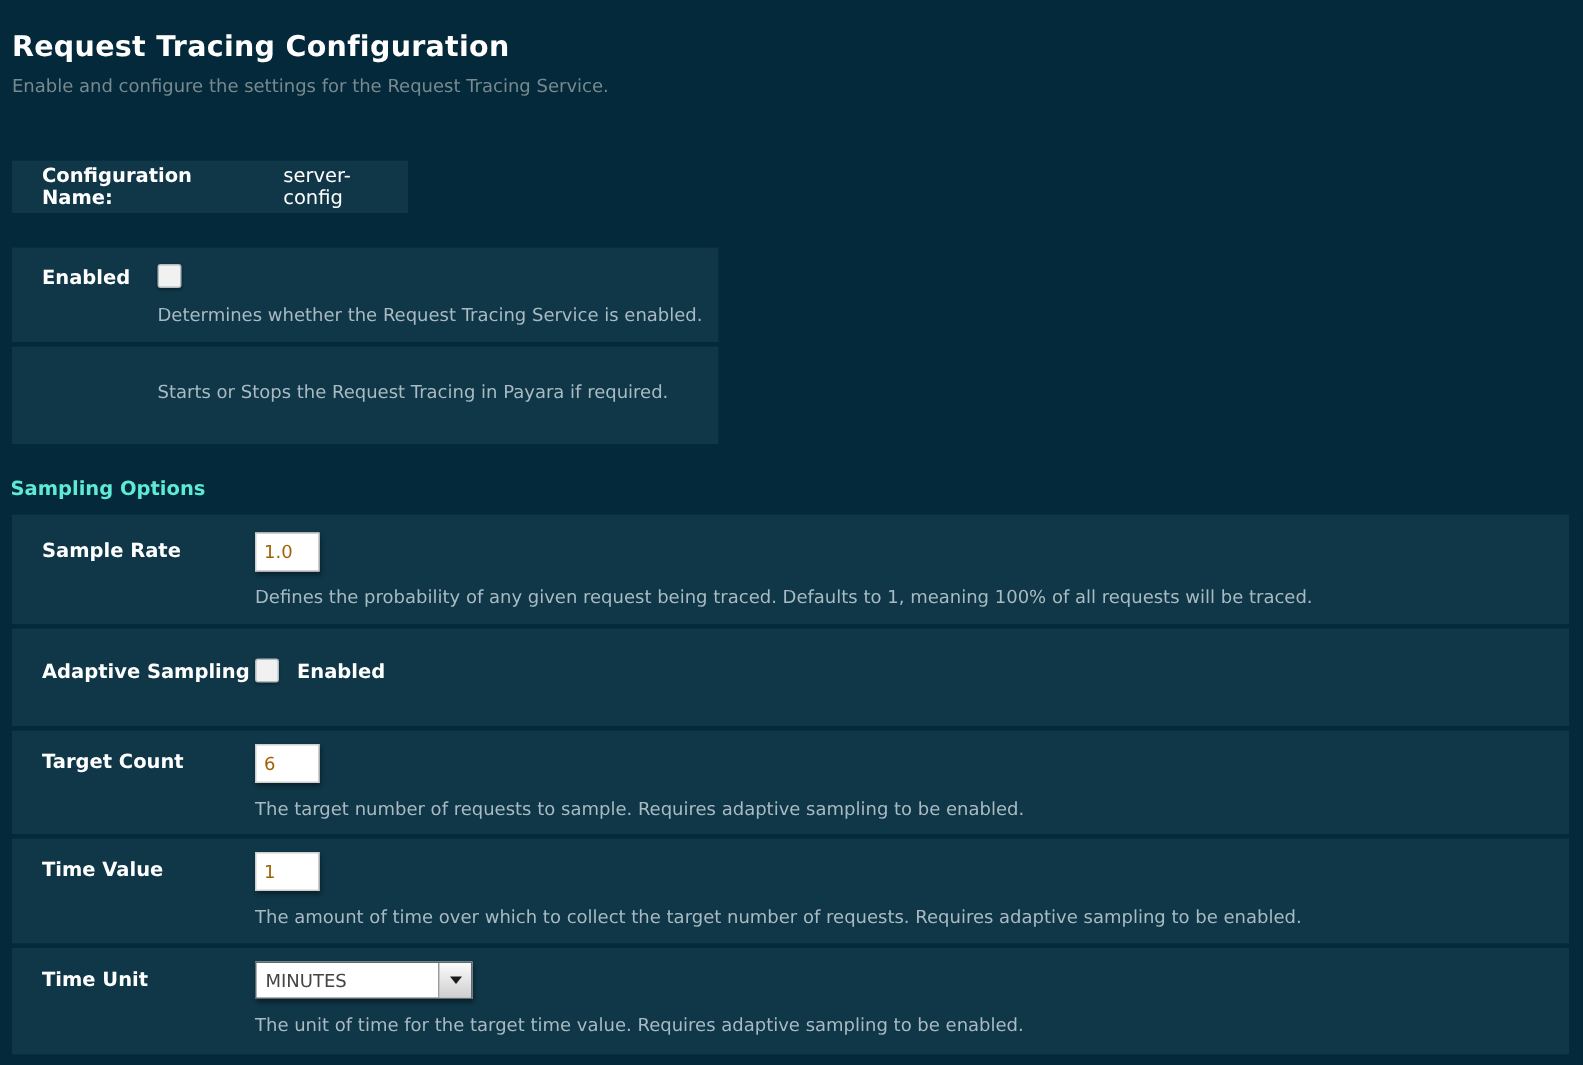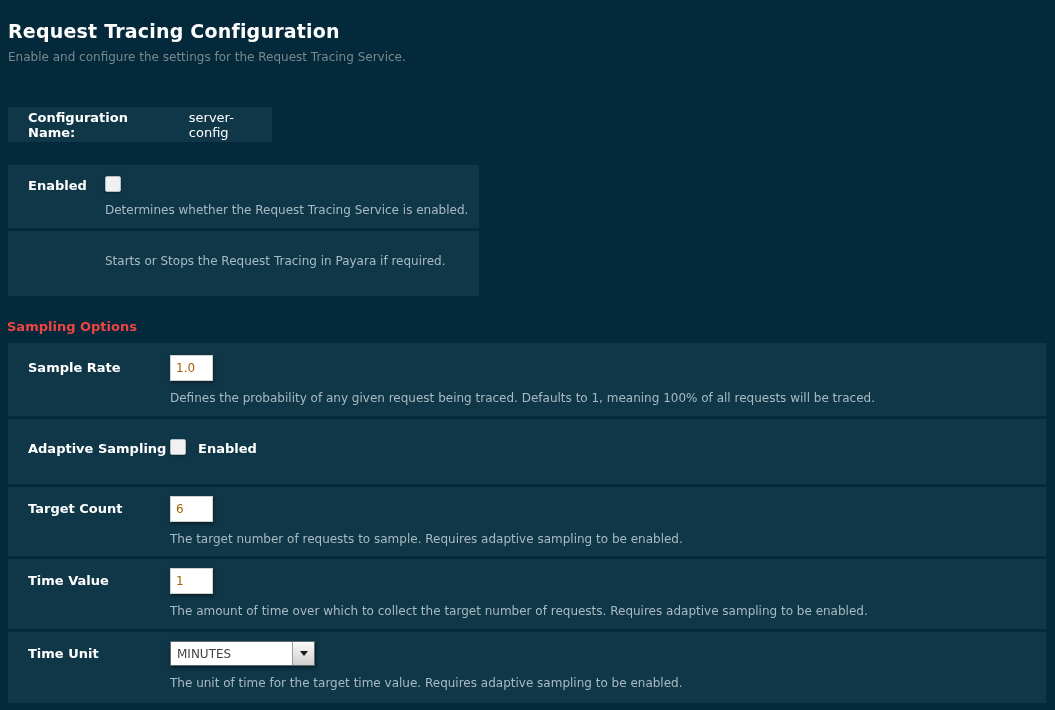--- a/index.html
+++ b/index.html
@@ -98,21 +98,21 @@
   }
   .select-arrow{
     width:0;height:0;
     border-left:4px solid transparent;
     border-right:4px solid transparent;
     border-top:5px solid #1a1a1a;
   }
 
   .section-header{
     position:absolute;left:7px;top:319px;
-    font-size:13px;font-weight:bold;color:#ef4444;
+    font-size:13px;font-weight:bold;color:#5eead4;
   }
 </style>
 </head>
 <body>
 
 <h1 class="page-title">Request Tracing Configuration</h1>
 <div class="page-subtitle">Enable and configure the settings for the Request Tracing Service.</div>
 
 <div class="config-box">
   <span class="config-label">Configuration Name:</span>

